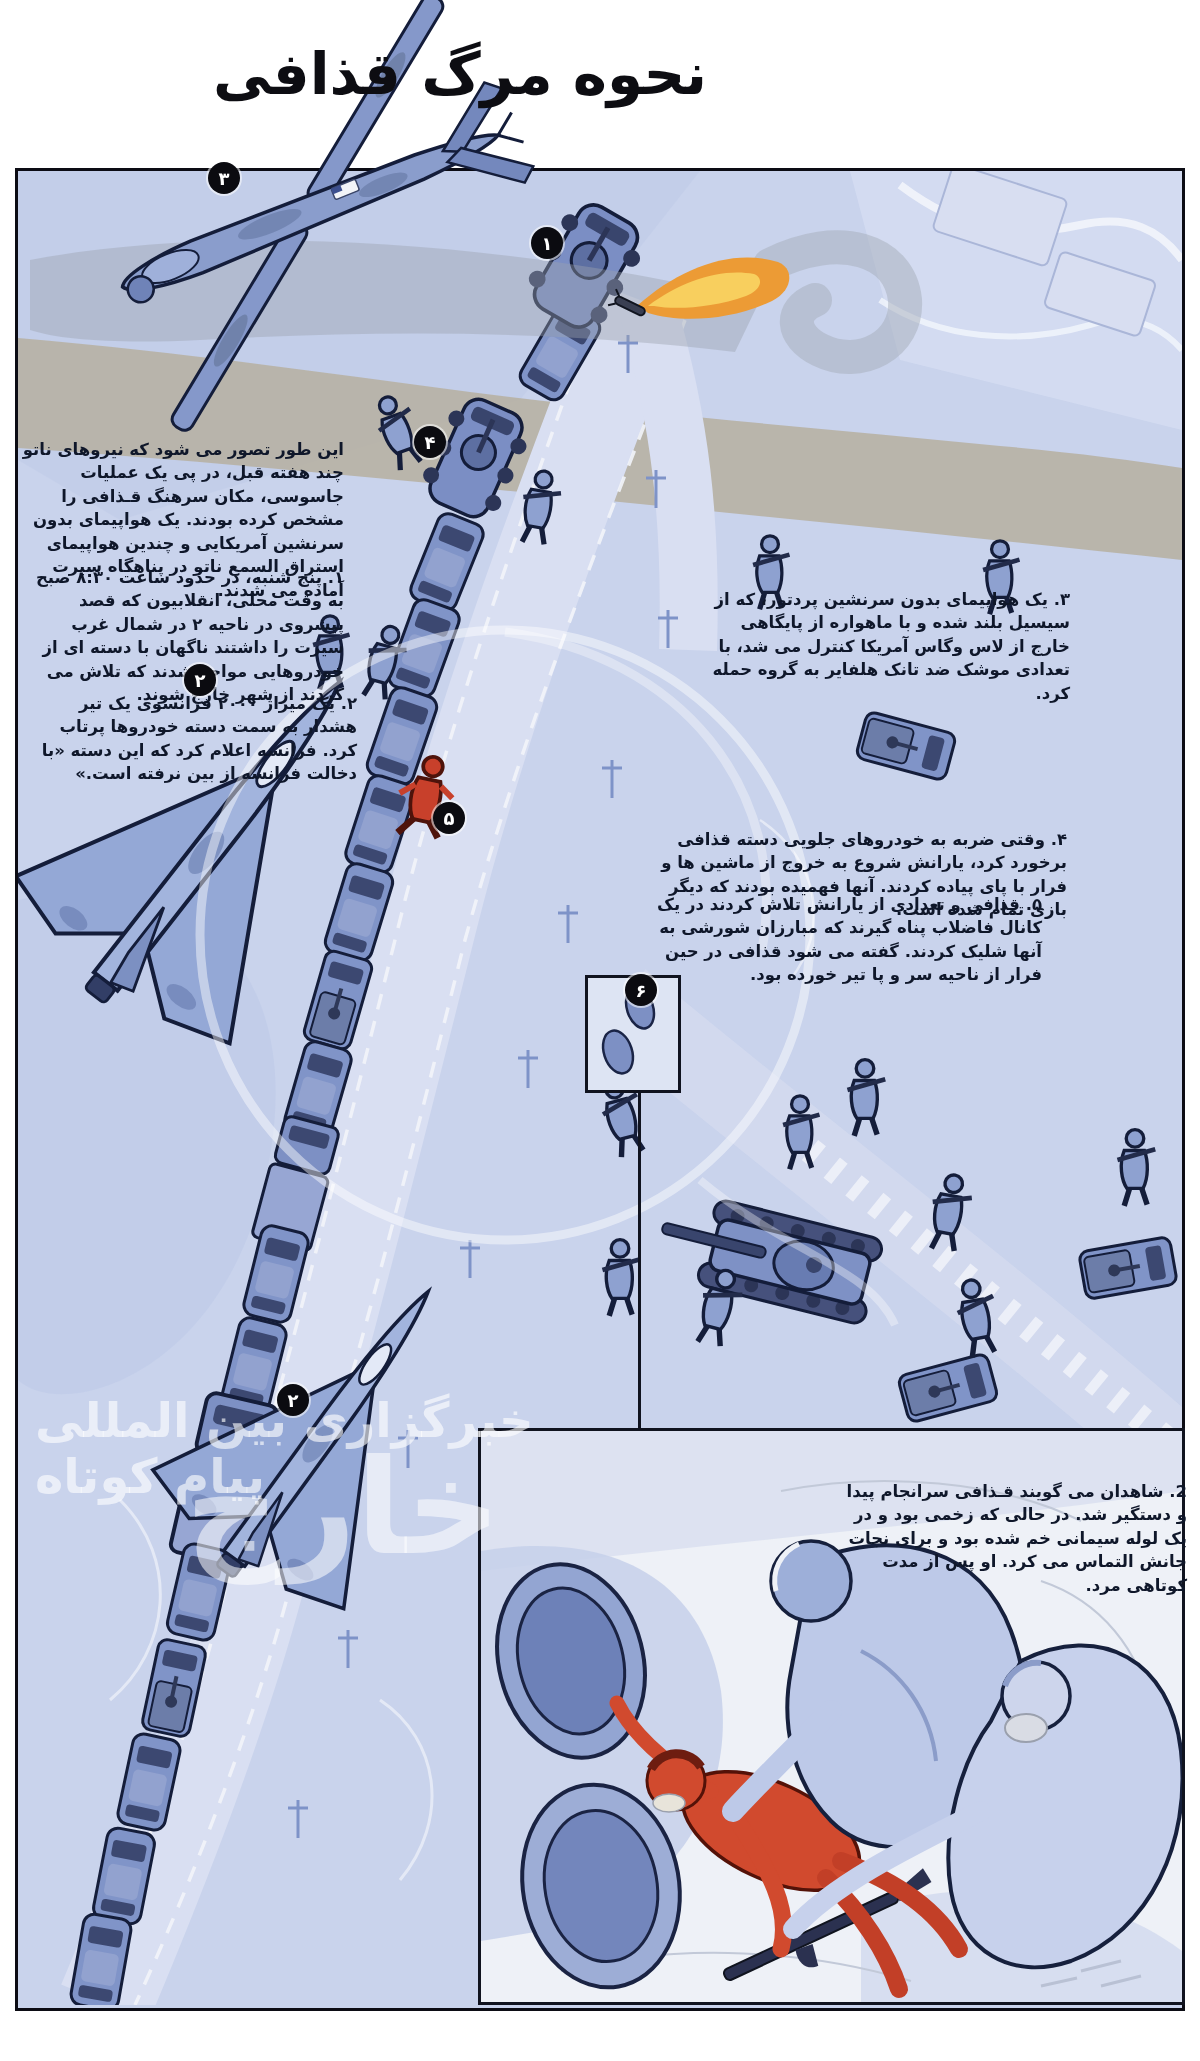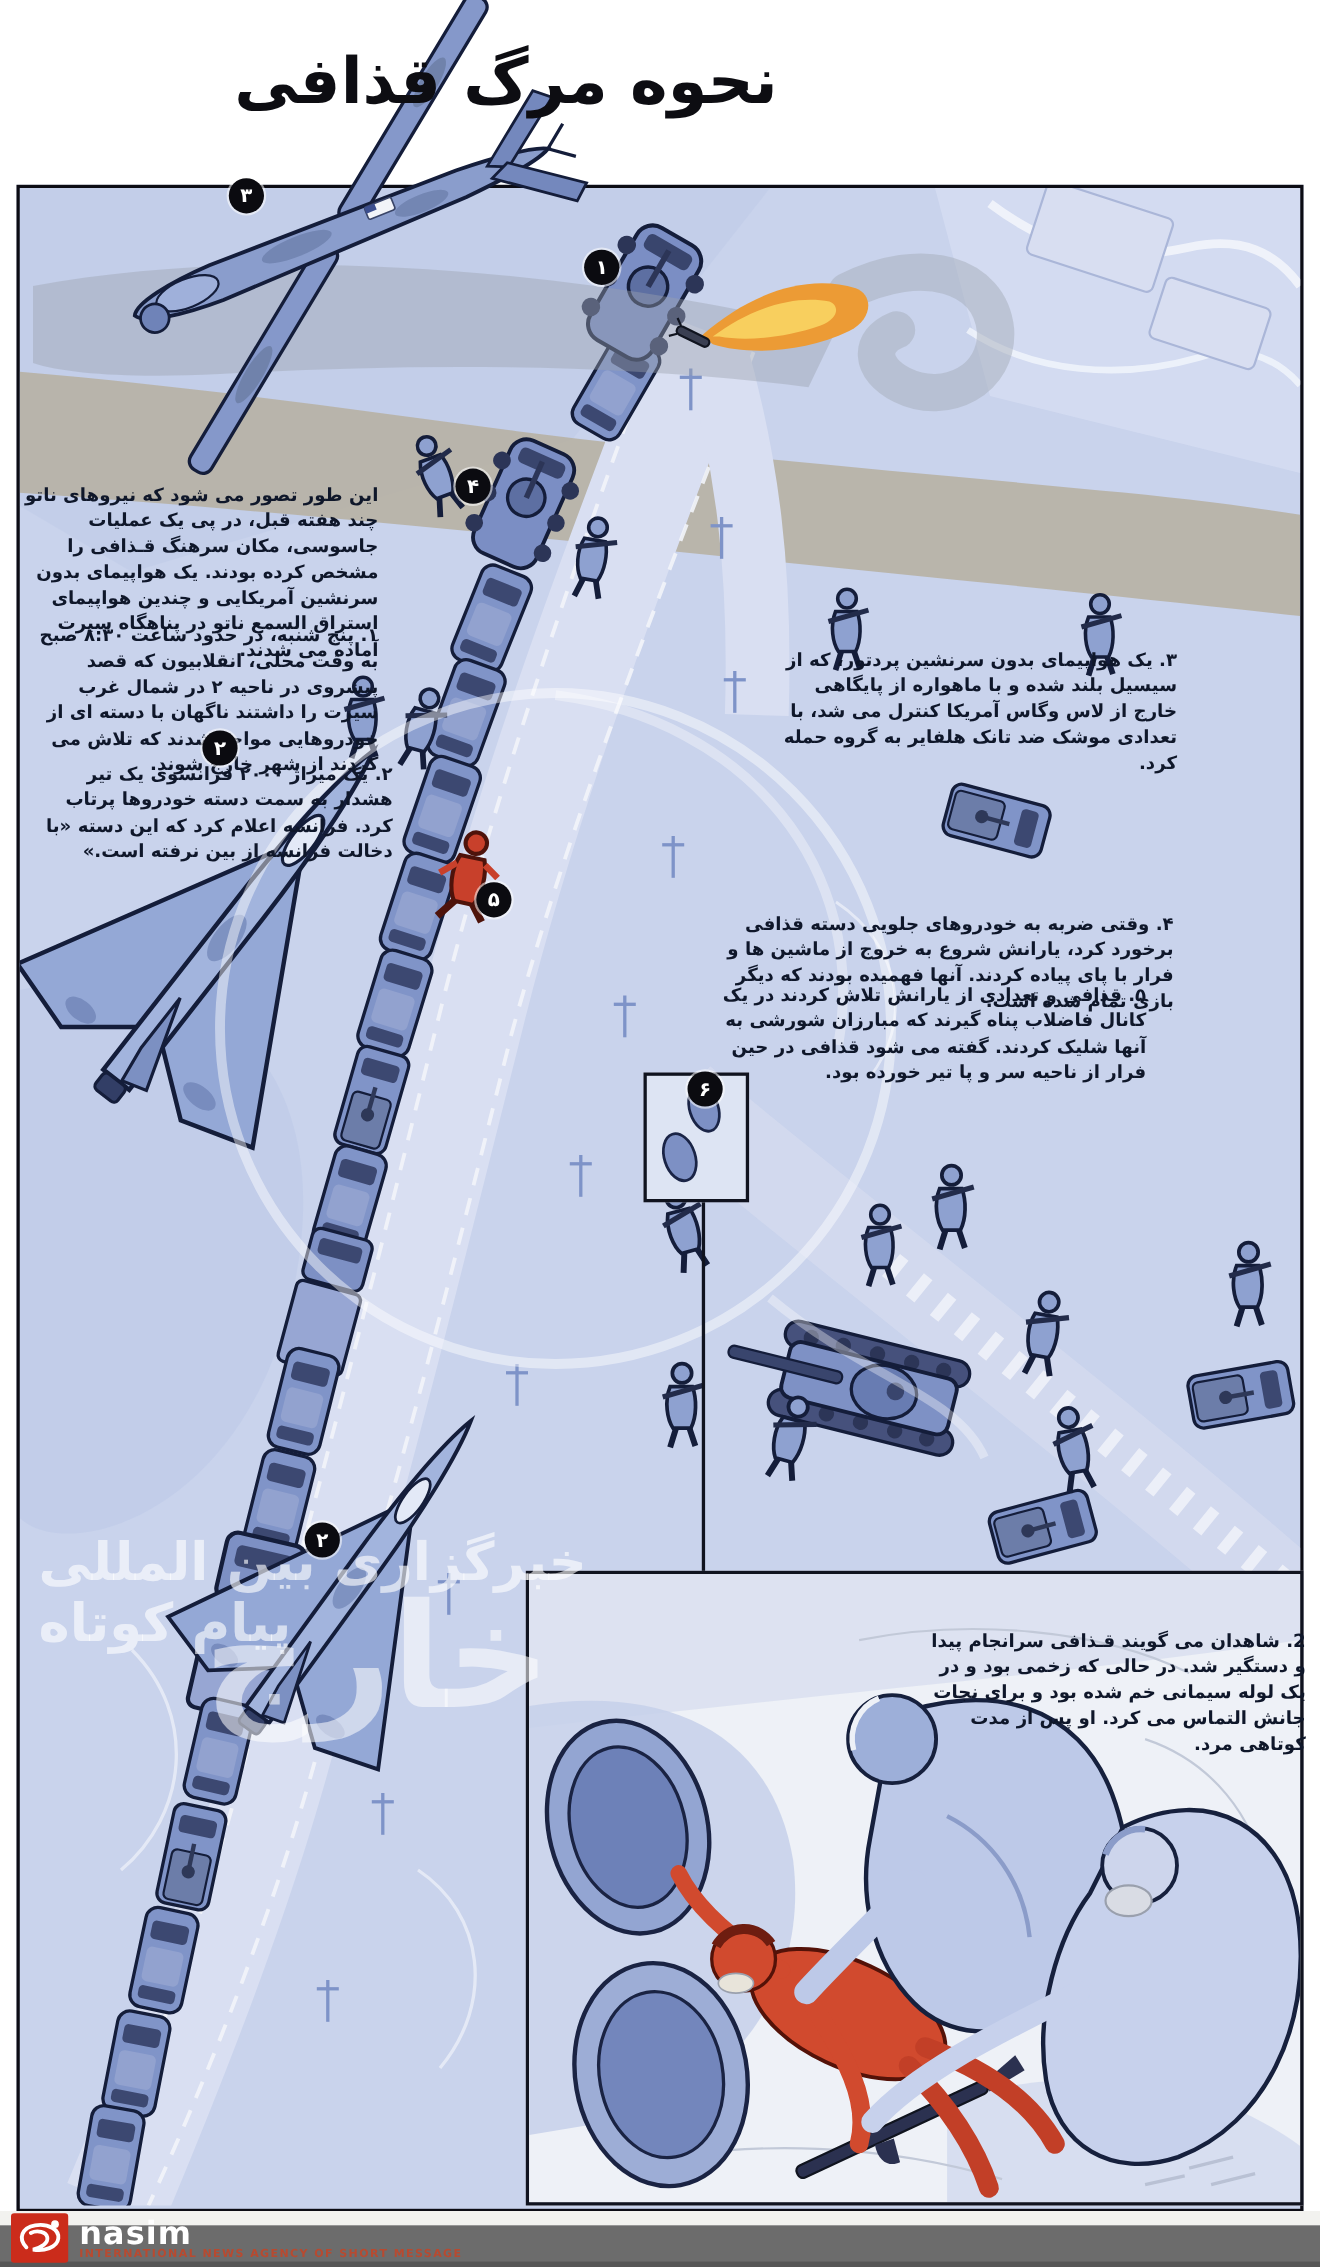--- a/index.html
+++ b/index.html
@@ -326,28 +326,14 @@
         <ellipse cx="545" cy="297" rx="21" ry="14" fill="#d9dce4" stroke="#9aa0ad" stroke-width="2"></ellipse>
         <path d="M 500,380 C 420,420 350,455 312,498" stroke="#c7d1ec" stroke-width="20" fill="none" stroke-linecap="round"></path>
       </g>
       <path d="M 600,540 L 640,530 M 620,555 L 660,545 M 560,555 L 596,547" stroke="#b9c1d4" stroke-width="3"></path>
     </svg>
   </div>
 
   <div class="wm1">خبرگزاری بین المللی پیام کوتاه</div>
   <div class="wm2">خارج</div>
 
-  <div class="footer">
-    <div class="footer-strip"></div>
-    <div class="footer-bar"></div>
-    <div class="footer-logo">
-      <svg width="52" height="45" viewBox="0 0 52 45">
-        <path d="M 14,31 C 6,23 10,13 22,11 C 34,9 44,15 43,23 C 42,31 30,35 20,33 C 28,31 34,27 33,22 C 32,17 24,15 18,18" fill="none" stroke="#ffffff" stroke-width="3.5" stroke-linecap="round"></path>
-        <circle cx="40" cy="10" r="3.5" fill="#ffffff"></circle>
-      </svg>
-    </div>
-    <div class="footer-text">
-      <div class="brand">nasim</div>
-      <div class="tagline">INTERNATIONAL NEWS AGENCY OF SHORT MESSAGE</div>
-    </div>
-  </div>
 
 </div>
 
 </body></html>

